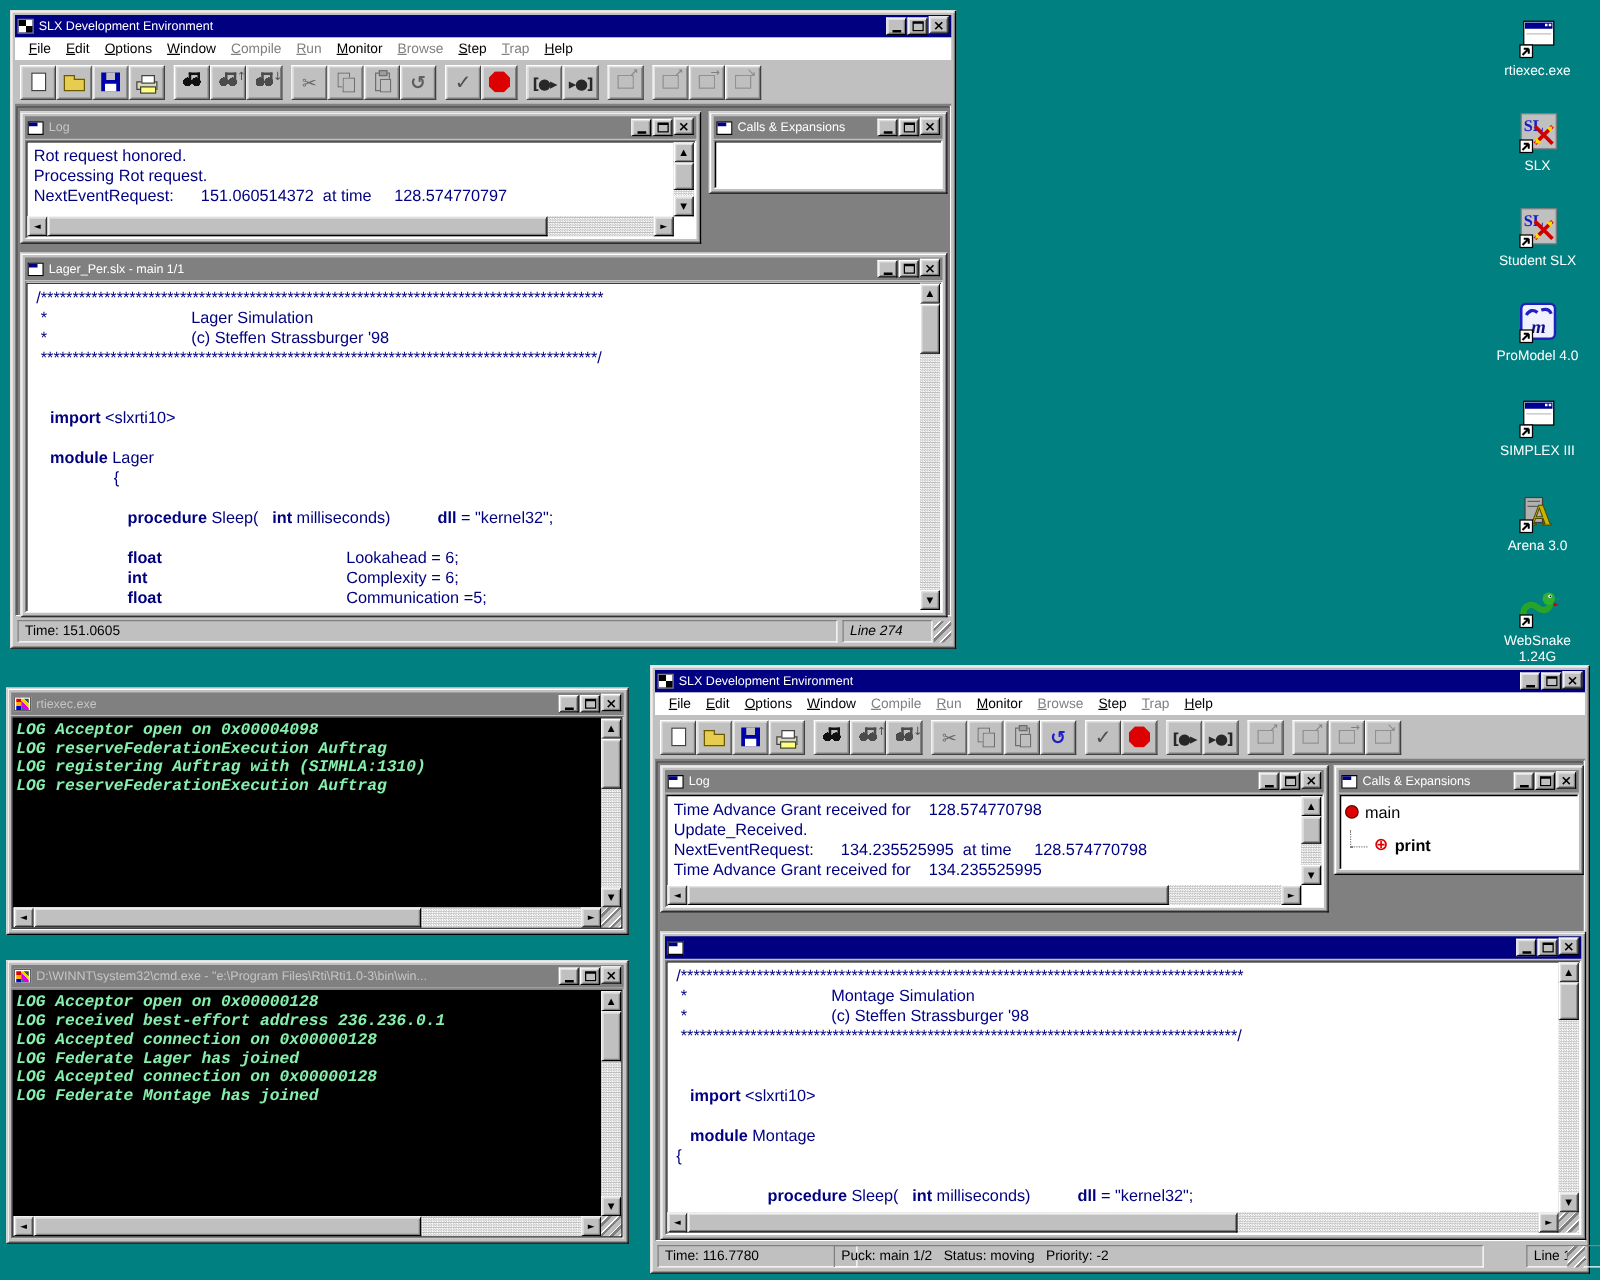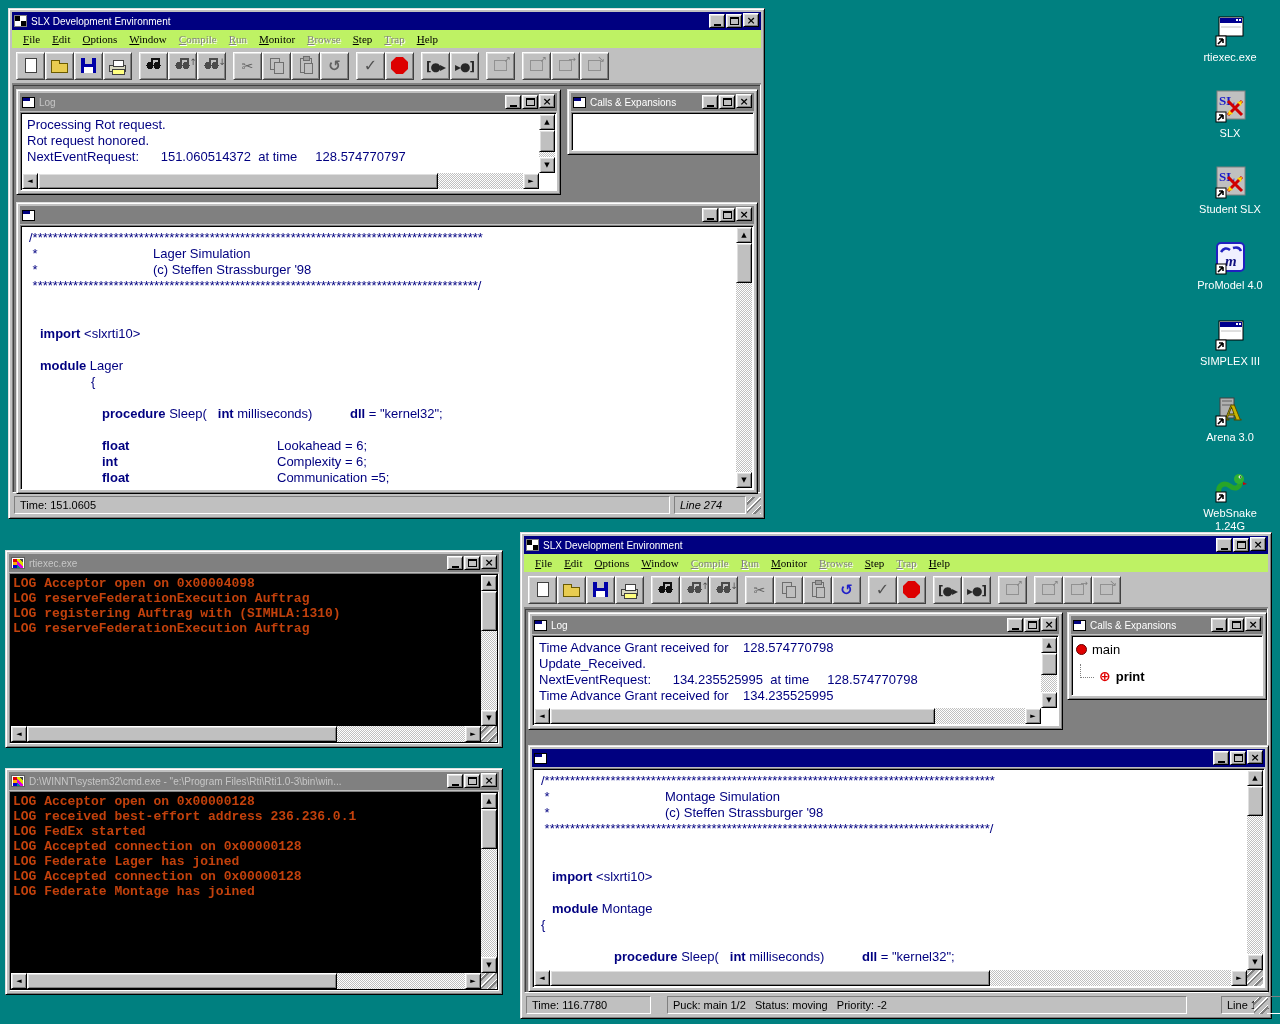--- a/index.html
+++ b/index.html
@@ -23,22 +23,22 @@
           color:#000; line-height:1; }
   .g-min { width:7px; height:2px; background:#000; margin-top:7px; }
   .g-max { width:9px; height:8px; border:1px solid #000; border-top:2px solid #000; }
   .g-cls { font-size:11px; font-weight:bold; font-family:"DejaVu Sans",sans-serif; margin-top:-1px; }
 
   .appicon { width:13px; height:12px; flex:0 0 auto;
              background:conic-gradient(#fff 25%, #000 0 50%, #fff 0 75%, #000 0); border:1px solid #808080; }
   .docicon { width:13px; height:11px; background:#fff; border:1px solid #000; position:relative; flex:0 0 auto; }
   .docicon::before { content:""; position:absolute; left:0; top:0; right:4px; height:3px; background:#000080; }
 
-  .menubar { position:absolute; left:3px; top:21px; right:3px; height:18px; background:#bef264;
-             display:flex; align-items:center; padding-left:5px;font-family:Liberation Serif, serif; }
+  .menubar { position:absolute; left:3px; top:21px; right:3px; height:18px; background:#ffffff;
+             display:flex; align-items:center; padding-left:5px; }
   .mitem { font-size:11px; color:#000; padding:2px 6px; white-space:nowrap; }
   .mitem.dis { color:#808080; text-shadow:1px 1px 0 #fff; }
   .mitem .hot { text-decoration:underline; }
 
   .toolbar { position:absolute; left:3px; top:39px; right:3px; height:36px; background:#c0c0c0;
              border-bottom:1px solid #808080; display:flex; align-items:center; padding-left:4px; gap:7px; }
   .tgroup { display:flex; }
   .tbtn { width:29px; height:28px; display:grid; place-items:center; position:relative;
           background:#c0c0c0; border:1px solid; border-color:#fff #404040 #404040 #fff;
           box-shadow: inset 1px 1px 0 #dfdfdf, inset -1px -1px 0 #808080; }
@@ -113,21 +113,21 @@
 
   .statusbar { position:absolute; left:3px; right:3px; bottom:3px; height:21px; background:#c0c0c0; }
   .spanel { position:absolute; top:2px; bottom:1px; border:1px solid; border-color:#808080 #fff #fff #808080;
             font-size:11px; color:#000; padding:2px 5px; white-space:pre; overflow:hidden; }
 
   
   .console-screen { position:absolute; left:3px; top:22px; right:3px; bottom:3px; background:#000;
                     border:1px solid; border-color:#808080 #fff #fff #808080; box-shadow:inset 1px 1px 0 #000; }
   .con-lines { position:absolute; left:3px; top:2px; right:18px; bottom:18px; overflow:hidden; }
   .console-line { font-family:"Liberation Mono","DejaVu Sans Mono",monospace; font-weight:bold;
-                  font-size:13px; line-height:15px; color:#c2410c; white-space:pre; }
+                  font-size:13px; line-height:15px; color:#86efac; white-space:pre;font-style:italic; }
   .msdos-icon { width:14px; height:12px; background:#fff; border:1px solid #606060; position:relative; flex:0 0 auto; overflow:hidden; }
   .msdos-icon::before { content:""; position:absolute; left:1px; top:1px; width:4px; height:9px;
        background:linear-gradient(#d00 33%, #fa0 33% 66%, #00c 66%); }
   .msdos-icon::after { content:""; position:absolute; right:1px; top:1px; width:6px; height:9px;
        background:linear-gradient(45deg,#088 25%, #d0d 25% 50%, #dd0 50% 75%, #444 75%); }
 
   
   .icon-col { position:absolute; left:1186px; top:14px; width:88px; display:flex; flex-direction:column;
               align-items:center; gap:26px; }
   .dicon { width:88px; display:flex; flex-direction:column; align-items:center; }
@@ -254,22 +254,22 @@
               <span class="g-min"></span>
             </span>
           <span class="cbtn btn3d">
               <span class="g-max"></span>
             </span>
           <span class="cbtn btn3d g-cls">×</span>
         </span>
       </div>
       <div class="cbody">
         <div class="logtext">
+            <div class="log-line">Rot request honored.</div>
             <div class="log-line">Processing Rot request.</div>
-            <div class="log-line">Rot request honored.</div>
             <div class="log-line">NextEventRequest:      151.060514372  at time     128.574770797</div>
           </div>
         <div class="vscroll track" style="bottom:17px;">
           <span class="sbtn sb-up btn3d">▲</span>
           <span class="sthumb" style="top:16px;height:22px;"></span>
           <span class="sbtn sb-dn btn3d">▼</span>
         </div>
         <div class="hscroll track" style="right:17px;">
           <span class="sbtn sb-lf btn3d">◄</span>
           <span class="sthumb h" style="left:16px;width:400px;"></span>
@@ -291,20 +291,21 @@
             </span>
           <span class="cbtn btn3d g-cls">×</span>
         </span>
       </div>
       <div class="cbody"></div>
     </div>
 
     <div class="child" style="left:3px;top:117px;width:742px;height:292px;">
       <div class="ctitle titlebar" style="position:absolute;background:#808080;">
         <span class="docicon"></span>
+        <span class="title">Lager_Per.slx - main 1/1</span>
         <span class="cbtns">
           <span class="cbtn btn3d">
               <span class="g-min"></span>
             </span>
           <span class="cbtn btn3d">
               <span class="g-max"></span>
             </span>
           <span class="cbtn btn3d g-cls">×</span>
         </span>
       </div>
@@ -389,21 +390,20 @@
       <span class="cbtn btn3d">
           <span class="g-max"></span>
         </span>
       <span class="cbtn btn3d g-cls">×</span>
     </span>
   </div>
   <div class="console-screen">
     <div class="con-lines">
         <div class="console-line">LOG Acceptor open on 0x00000128</div>
         <div class="console-line">LOG received best-effort address 236.236.0.1</div>
-        <div class="console-line">LOG FedEx started</div>
         <div class="console-line">LOG Accepted connection on 0x00000128</div>
         <div class="console-line">LOG Federate Lager has joined</div>
         <div class="console-line">LOG Accepted connection on 0x00000128</div>
         <div class="console-line">LOG Federate Montage has joined</div>
       </div>
     <div class="vscroll track" style="bottom:17px;">
       <span class="sbtn sb-up btn3d">▲</span>
       <span class="sthumb" style="top:16px;height:40px;"></span>
       <span class="sbtn sb-dn btn3d">▼</span>
     </div>
@@ -616,21 +616,21 @@
         <div class="hscroll track" style="right:17px;">
           <span class="sbtn sb-lf btn3d">◄</span>
           <span class="sthumb h" style="left:16px;width:440px;"></span>
           <span class="sbtn sb-rt btn3d">►</span>
         </div>
         <div class="grip"></div>
       </div>
     </div>
   </div>
   <div class="statusbar">
-    <div class="spanel" style="left:2px;width:125px;">Time: 116.7780</div>
+    <div class="spanel" style="left:2px;width:160px;">Time: 116.7780</div>
     <div class="spanel" style="left:143px;width:520px;">Puck: main 1/2   Status: moving   Priority: -2</div>
     <div class="spanel" style="left:667px;width:64px;margin-left:30px;">Line 161</div>
     <div class="grip" style="right:0;bottom:1px;width:14px;height:17px;"></div>
   </div>
 </div>
 
 <div class="icon-col">
     <div class="dicon">
       <div class="ic"><svg viewBox="0 0 34 34" width="34" height="34">
           <rect x="6" y="3" width="24" height="19" fill="#fff" stroke="#000"></rect>

